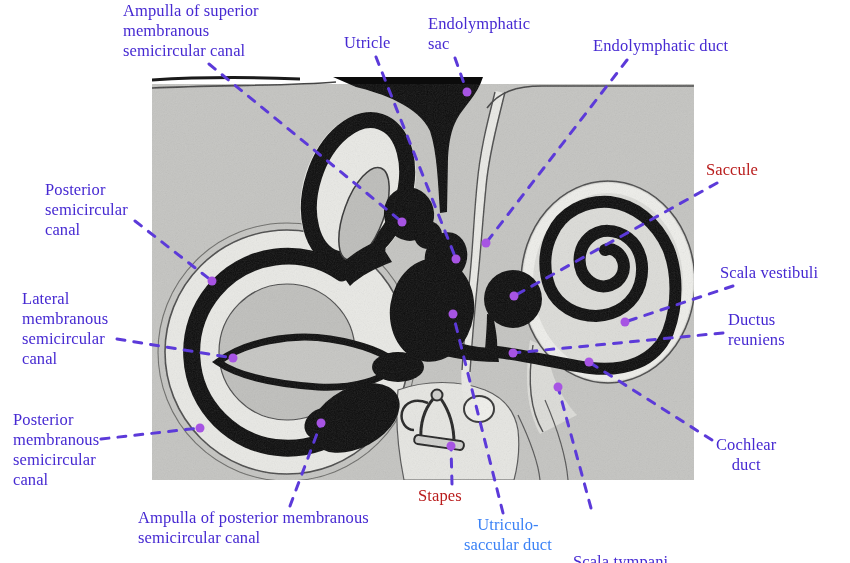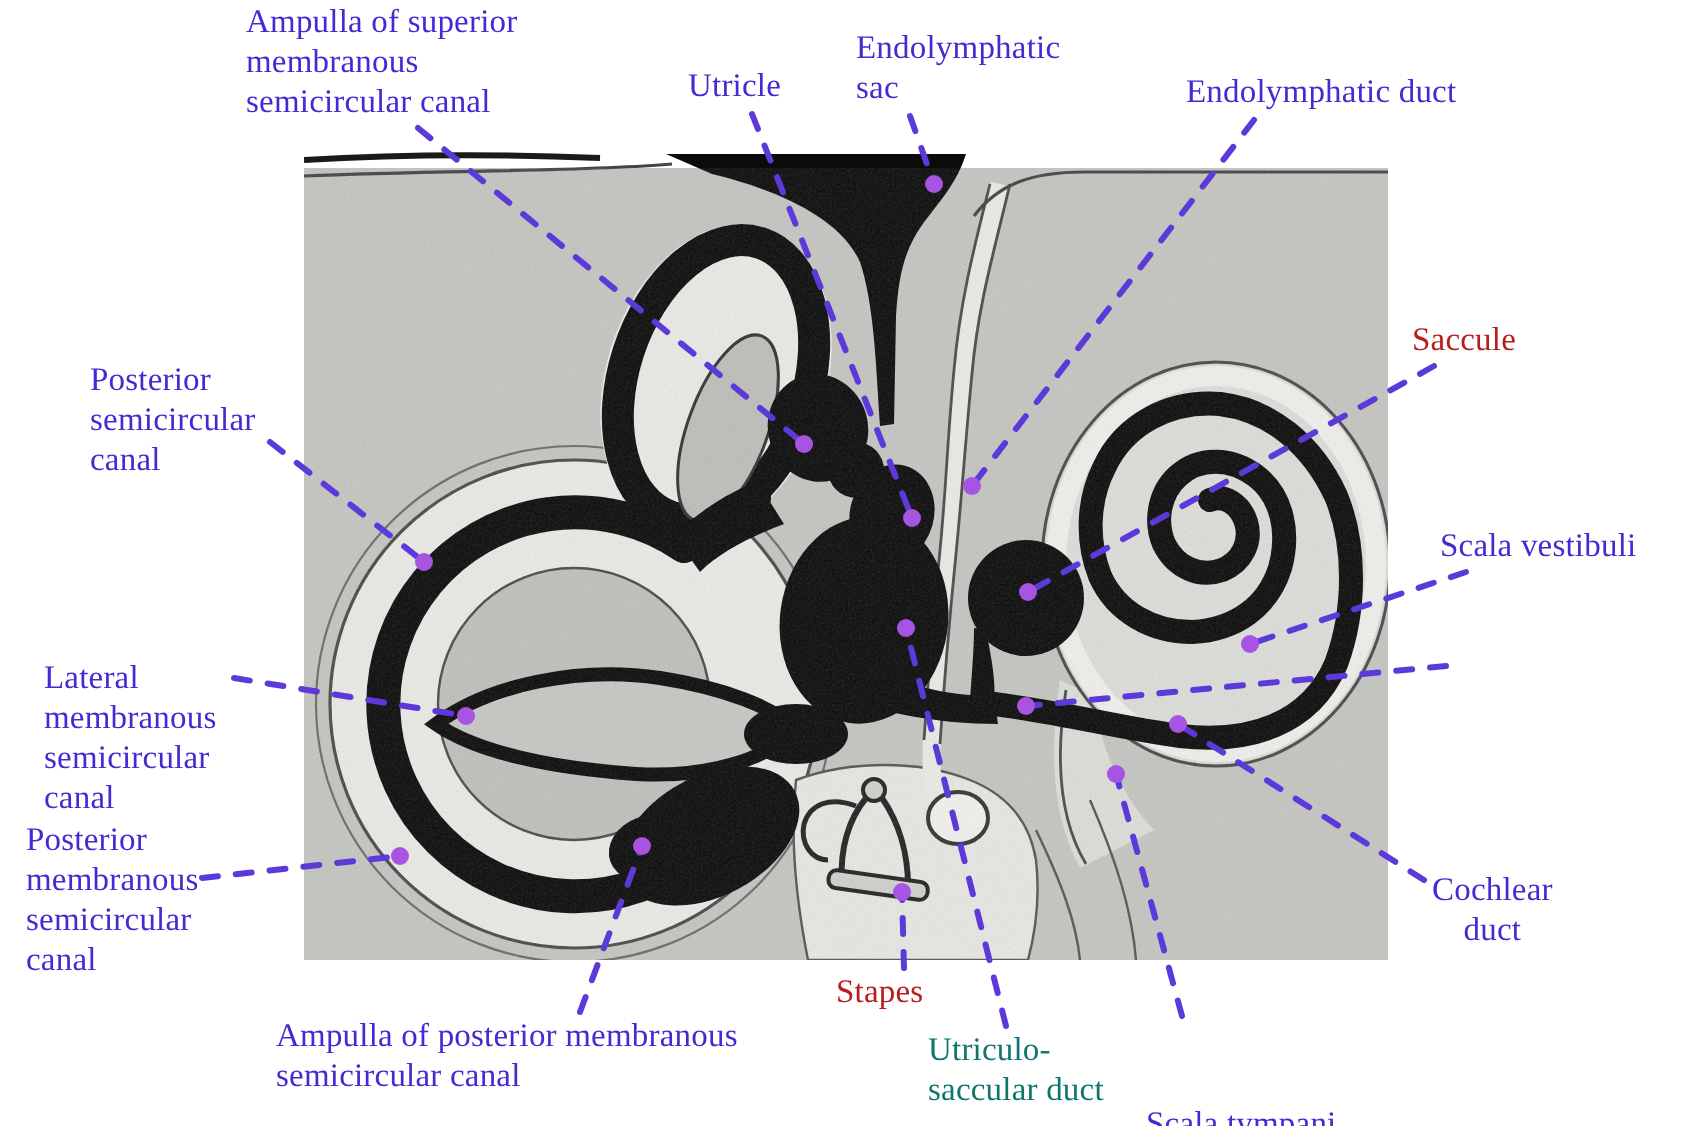--- a/index.html
+++ b/index.html
@@ -166,33 +166,35 @@
   <div id="labels">
       <div class="fig-label" style="left: 123px; top: 1px; color: rgb(70, 41, 210);">Ampulla of superior
 membranous
 semicircular canal</div>
       <div class="fig-label" style="left: 344px; top: 33px; color: rgb(70, 41, 210);">Utricle</div>
       <div class="fig-label" style="left: 428px; top: 14px; color: rgb(70, 41, 210);">Endolymphatic
 sac</div>
       <div class="fig-label" style="left: 593px; top: 36px; color: rgb(70, 41, 210);">Endolymphatic duct</div>
       <div class="fig-label" style="left: 706px; top: 160px; color: #b91c1c;">Saccule</div>
       <div class="fig-label" style="left: 720px; top: 263px; color: rgb(70, 41, 210);">Scala vestibuli</div>
+      <div class="fig-label" style="left: 728px; top: 310px; color: rgb(70, 41, 210);">Ductus
+reuniens</div>
       <div class="fig-label" style="left: 716px; top: 435px; color: rgb(70, 41, 210); text-align: center;">Cochlear
 duct</div>
       <div class="fig-label" style="left: 45px; top: 180px; color: rgb(70, 41, 210);">Posterior
 semicircular
 canal</div>
-      <div class="fig-label" style="left: 22px; top: 289px; color: rgb(70, 41, 210); margin-top: 40px;">Lateral
+      <div class="fig-label" style="left: 22px; top: 289px; color: rgb(70, 41, 210);">Lateral
 membranous
 semicircular
 canal</div>
       <div class="fig-label" style="left: 13px; top: 410px; color: rgb(70, 41, 210);">Posterior
 membranous
 semicircular
 canal</div>
       <div class="fig-label" style="left: 138px; top: 508px; color: rgb(70, 41, 210);">Ampulla of posterior membranous
 semicircular canal</div>
       <div class="fig-label" style="left: 418px; top: 486px; color: #b91c1c;">Stapes</div>
-      <div class="fig-label" style="left: 464px; top: 515px; color: #0f766e;">Utriculo-
+      <div class="fig-label" style="left: 464px; top: 515px; color: #3b82f6; text-align: center;">Utriculo-
 saccular duct</div>
       <div class="fig-label" style="left: 573px; top: 511px; color: rgb(70, 41, 210); margin-top: 41px;">Scala tympani</div>
     </div>
 </div>
 
 </body></html>

